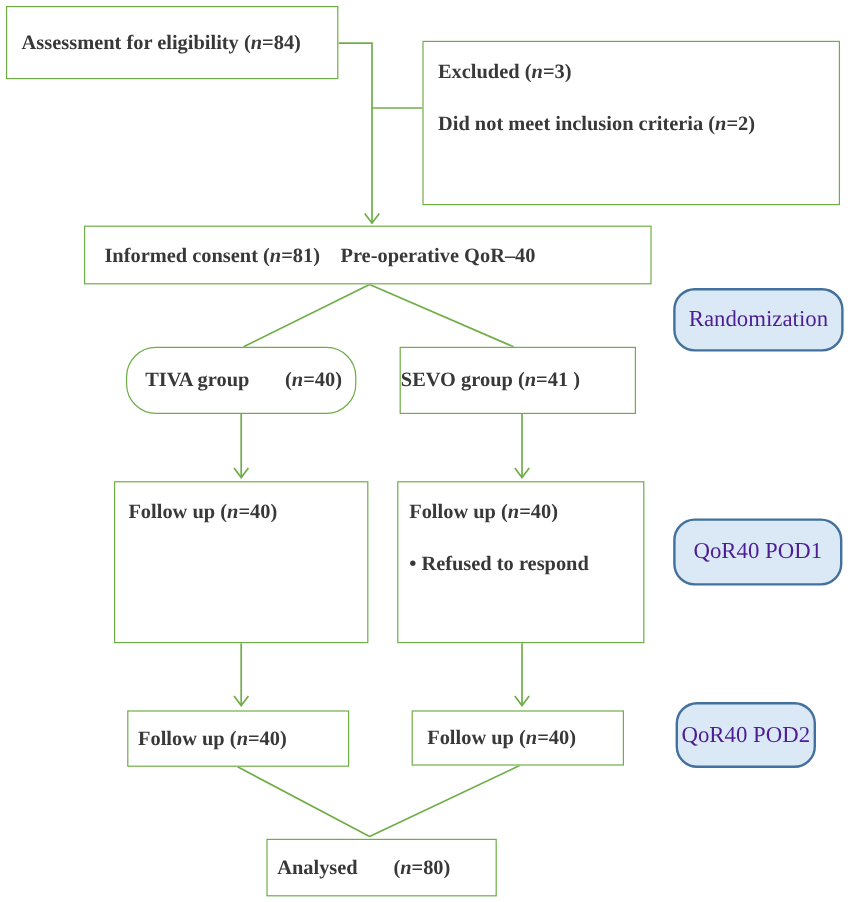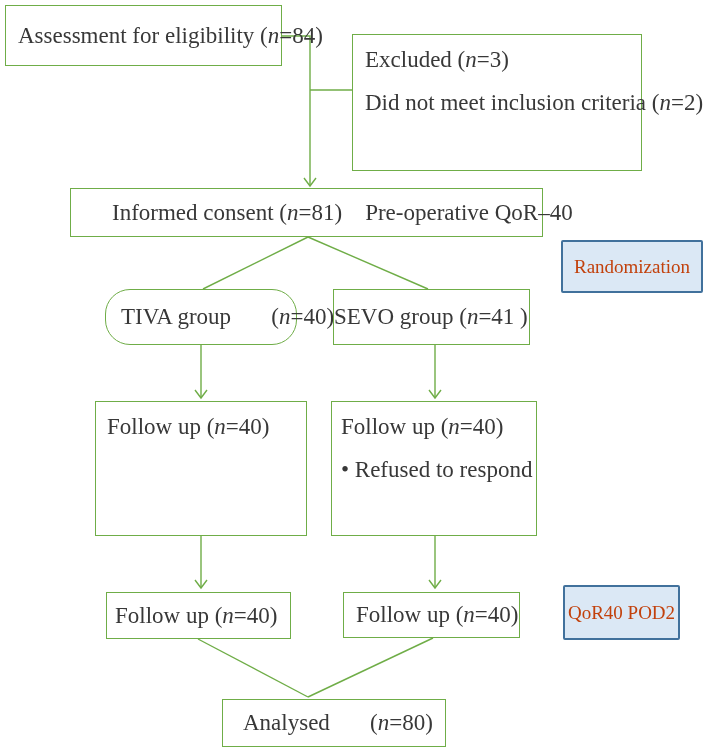--- a/index.html
+++ b/index.html
@@ -11,38 +11,39 @@
     background: #ffffff;
     font-family: "Liberation Serif", "DejaVu Serif", serif;
     color: #383838;
     overflow: hidden;
   }
   .connectors { position: absolute; left: 0; top: 0; }
   .gbox {
     position: absolute;
     border: 1.5px solid #6fad47;
     background: #ffffff;
-    font-size: 23px;
+    font-size: 17px;
     padding-left: 12px;
     padding-right: 4px;
+    font-weight: bold;
   }
   .gbox.single { display: flex; align-items: center; }
   .gbox.multi  { padding-top: 3px; }
   .line { display: block; white-space: pre; }
   .gbox.multi .line { line-height: 43px; }
   .badge {
     position: absolute;
     background: #dbe8f5;
     border: 2px solid #41719c;
-    border-radius: 2px;
+    border-radius: 18px;
     display: flex;
     align-items: center;
     justify-content: center;
     font-size: 19px;
-    color: #c2410c;
+    color: #4c1d95;
     white-space: pre;
   }
   .line i { font-style: italic; }
 </style>
 </head>
 <body>
 
 <div class="canvas">
 
   <svg class="connectors" width="708" height="752" viewBox="0 0 708 752" xmlns="http://www.w3.org/2000/svg">
@@ -68,26 +69,26 @@
 
       <path d="M198,639 L308,697"></path>
       <path d="M433,638 L308,697"></path>
     </g>
   </svg>
 
   <div class="gbox single" style="left:5px; top:5px; width:277px; height:61px;">
     <span class="line">Assessment for eligibility (<i>n</i>=84)</span>
   </div>
 
-  <div class="gbox multi" style="left:352px; top:34px; width:290px; height:137px;">
+  <div class="gbox multi" style="left:352px; top:34px; width:348px; height:137px;">
     <span class="line">Excluded (<i>n</i>=3)</span>
     <span class="line">Did not meet inclusion criteria (<i>n</i>=2)</span>
   </div>
 
-  <div class="gbox single" style="left:70px; top:188px; width:473px; height:49px; padding-left:41px;">
+  <div class="gbox single" style="left:70px; top:188px; width:473px; height:49px; padding-left:16px;">
     <span class="line">Informed consent (<i>n</i>=81)    Pre-operative QoR–40</span>
   </div>
 
   <div class="badge" style="left:561px; top:240px; width:142px; height:53px;">
     <span>Randomization</span>
   </div>
 
   <div class="gbox single" style="left:105px; top:289px; width:192px; height:56px; padding-left:15px;border-radius:25px;">
     <span class="line">TIVA group       (<i>n</i>=40)</span>
   </div>
@@ -98,30 +99,33 @@
 
   <div class="gbox multi" style="left:95px; top:401px; width:212px; height:135px; padding-left:11px;">
     <span class="line">Follow up (<i>n</i>=40)</span>
   </div>
 
   <div class="gbox multi" style="left:331px; top:401px; width:206px; height:135px; padding-left:9px;">
     <span class="line">Follow up (<i>n</i>=40)</span>
     <span class="line">• Refused to respond</span>
   </div>
 
+  <div class="badge" style="left:561px; top:432px; width:141px; height:56px;">
+    <span>QoR40 POD1</span>
+  </div>
 
   <div class="gbox single" style="left:106px; top:592px; width:185px; height:47px; padding-left:8px;">
     <span class="line">Follow up (<i>n</i>=40)</span>
   </div>
 
   <div class="gbox single" style="left:343px; top:592px; width:177px; height:46px;">
     <span class="line">Follow up (<i>n</i>=40)</span>
   </div>
 
   <div class="badge" style="left:563px; top:585px; width:117px; height:55px;">
     <span>QoR40 POD2</span>
   </div>
 
-  <div class="gbox single" style="left:222px; top:699px; width:224px; height:48px; padding-left:20px;">
+  <div class="gbox single" style="left:222px; top:699px; width:192px; height:48px; padding-left:8px;">
     <span class="line">Analysed       (<i>n</i>=80)</span>
   </div>
 
 </div>
 
 </body></html>

